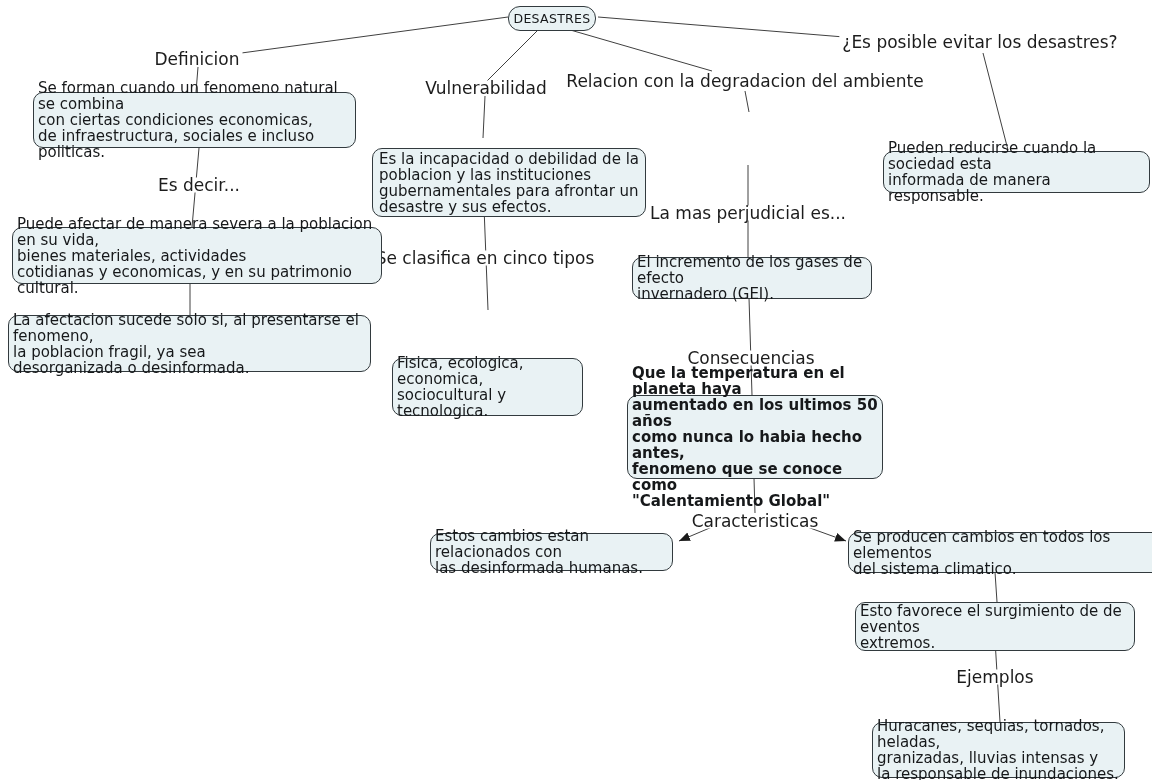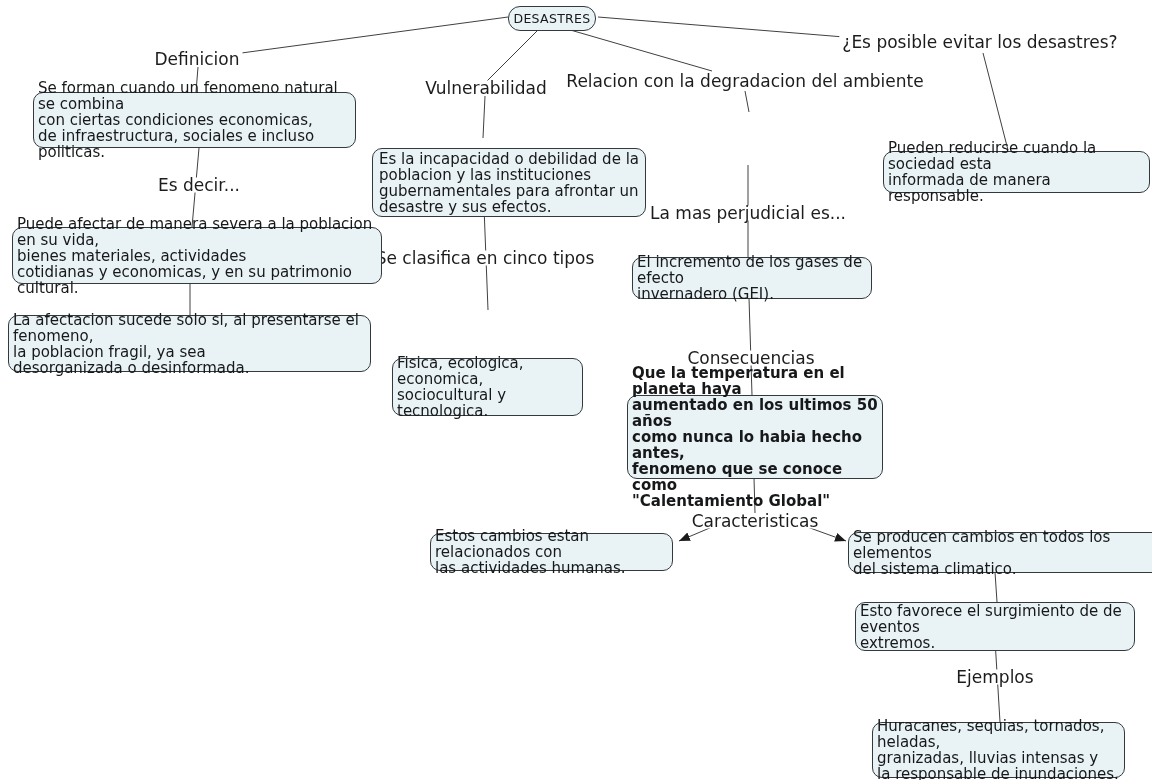--- a/index.html
+++ b/index.html
@@ -106,21 +106,21 @@
 sociocultural y
 tecnologica.</div>
   <div class="concept" style="left:632px;top:257px;width:240px;height:42px;">El incremento de los gases de efecto
 invernadero (GEI).</div>
   <div class="concept" style="left:627px;top:395px;width:256px;height:84px;font-weight:bold;">Que la temperatura en el planeta haya
 aumentado en los ultimos 50 años
 como nunca lo habia hecho antes,
 fenomeno que se conoce como
 "Calentamiento Global"</div>
   <div class="concept" style="left:430px;top:533px;width:243px;height:38px;">Estos cambios estan relacionados con
-las actividades humanas.</div>
+las desinformada humanas.</div>
   <div class="concept" style="left:848px;top:532px;width:330px;height:41px;">Se producen cambios en todos los elementos
 del sistema climatico.</div>
   <div class="concept" style="left:855px;top:602px;width:280px;height:49px;">Esto favorece el surgimiento de de eventos
 extremos.</div>
   <div class="concept" style="left:872px;top:722px;width:253px;height:56px;">Huracanes, sequias, tornados, heladas,
 granizadas, lluvias intensas y
 la responsable de inundaciones.</div>
   <div class="concept" style="left:883px;top:151px;width:267px;height:42px;">Pueden reducirse cuando la sociedad esta
 informada de manera responsable.</div>
 

